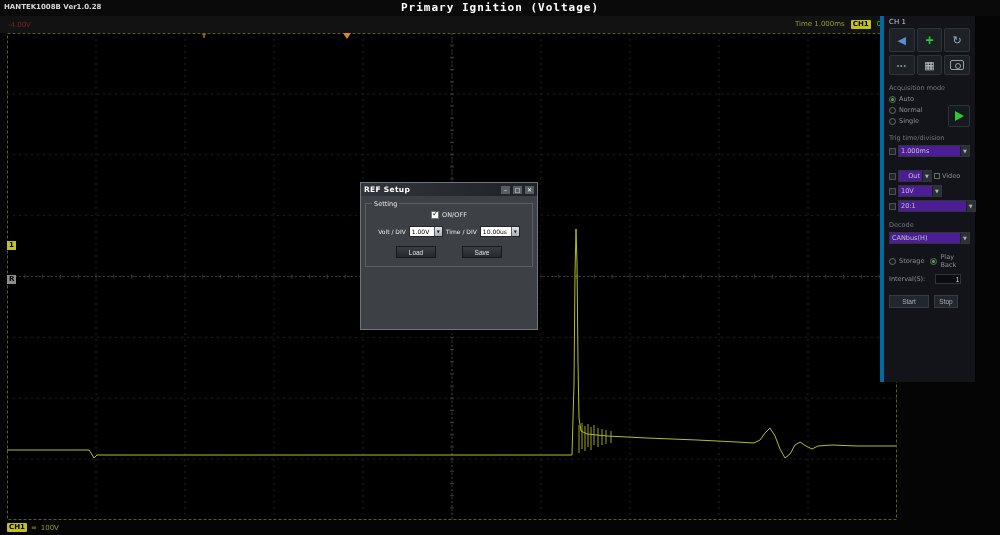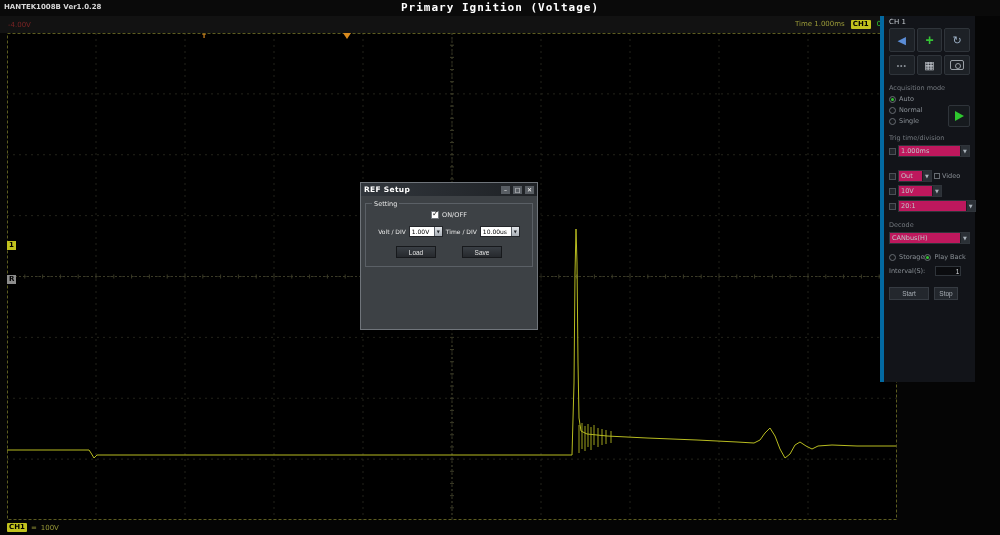--- a/index.html
+++ b/index.html
@@ -56,28 +56,28 @@
   .acq { position:relative; margin-top:3px; }
   .radio-row { display:flex; align-items:center; gap:3px; margin-top:3px; }
   .radio { width:7px; height:7px; border:1px solid #676c72; border-radius:50%; background:#14161a; flex:0 0 auto; }
   .radio.selected::after { content:""; display:block; width:3px; height:3px; margin:1px; border-radius:50%; background:#35c435; }
   .play-btn { position:absolute; right:0; top:10px; width:22px; height:22px; background:#161a1e;
               border:1px solid #2f343a; border-radius:2px; display:flex; align-items:center; justify-content:center; cursor:pointer; }
   .play-tri { width:0; height:0; border-left:9px solid #2ec82e; border-top:5px solid transparent; border-bottom:5px solid transparent; }
 
   .combo-row { display:flex; align-items:center; gap:2px; margin-top:3px; }
   .mini-ic { width:7px; height:7px; border:1px solid #4a4f55; background:#22262b; flex:0 0 auto; }
-  .sb-combo { flex:1; display:flex; height:12px; background:#be185d; border:1px solid #2f343a; }
+  .sb-combo { flex:1; display:flex; height:12px; background:#4c1d95; border:1px solid #2f343a; }
   .sb-combo-val { flex:1; color:#c0c4c8; padding:0 2px; line-height:10px; overflow:hidden; white-space:nowrap; }
   .sb-combo-btn { width:9px; background:#2b3036; border-left:1px solid #1b1e22; color:#aab2ba; font-size:5px;
                   display:flex; align-items:center; justify-content:center; cursor:pointer; }
   .sb-check { width:6px; height:6px; border:1px solid #676c72; background:#14161a; flex:0 0 auto; }
   .vid-lbl { color:#8a9096; }
 
-  .pb-row { display:flex; margin-top:9px; }
+  .pb-row { display:flex; gap:6px; margin-top:9px; }
   .int-row { display:flex; align-items:center; gap:10px; margin-top:5px; }
   .int-input { width:26px; height:10px; background:#0b0c0f; border:1px solid #2f343a; color:#d8dce0;
                font-size:6.5px; text-align:right; padding:0 1px; }
   .btn-row { display:flex; gap:5px; margin-top:11px; }
   .sb-btn { height:13px; background:#23272d; border:1px solid #363b42; color:#a8aeb5; font-size:6.5px; cursor:pointer; }
   .sb-btn.start { width:40px; }
   .sb-btn.stop { width:24px; }
 
   
   .dialog { position:absolute; left:360px; top:182px; width:178px; height:148px; background:#3d4145;
@@ -318,21 +318,21 @@
       <span class="sb-combo">
         <span class="sb-combo-val">1.000ms</span>
         <span class="sb-combo-btn">
             <span>▼</span>
           </span>
       </span>
     </div>
 
     <div class="combo-row" style="margin-top:13px;">
       <span class="mini-ic"></span>
-      <span class="sb-combo" style="flex:0 0 34px;">
+      <span class="sb-combo" style="flex:0 0 34px;text-align:right;">
         <span class="sb-combo-val">Out</span>
         <span class="sb-combo-btn">
             <span>▼</span>
           </span>
       </span>
       <span class="sb-check"></span>
       <span class="vid-lbl">Video</span>
     </div>
     <div class="combo-row">
       <span class="mini-ic"></span>

